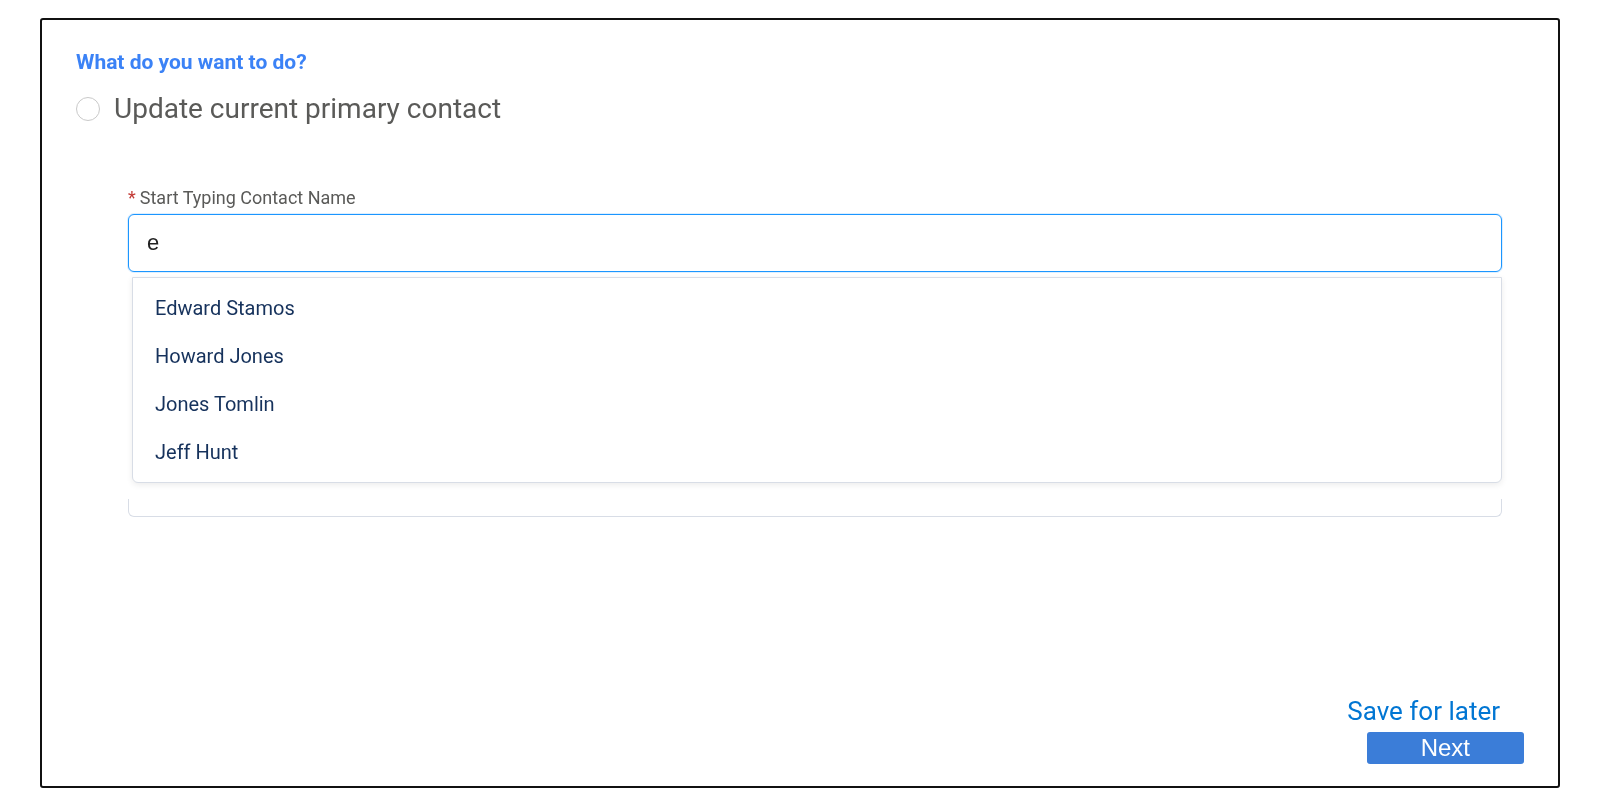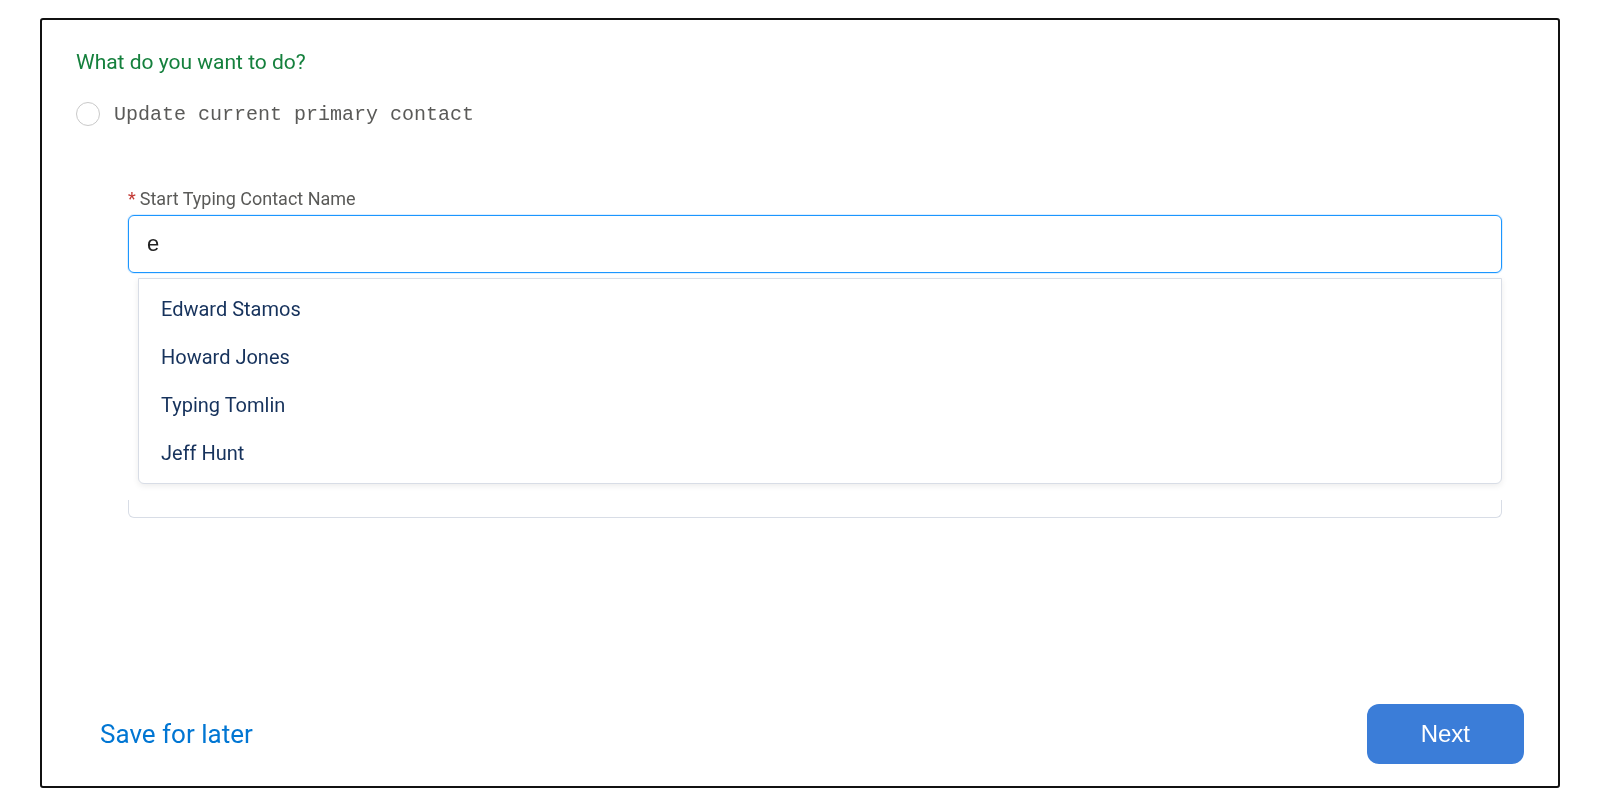--- a/index.html
+++ b/index.html
@@ -13,23 +13,23 @@
     width: 1520px;
     height: 770px;
     margin: 18px auto 0 auto;
     border: 2px solid #111;
     border-radius: 3px;
     padding: 30px 34px 22px 34px;
     position: relative;
   }
   .question {
     font-size: 21px;
-    font-weight: 400;
-    color: #15803d;
-    margin-bottom: 28px;
+    font-weight: 700;
+    color: #3b82f6;
+    margin-bottom: 18px;
   }
   .radio-group { }
   .radio-row {
     display: flex;
     align-items: center;
     margin-bottom: 8px;
     cursor: pointer;
   }
   .radio-outer {
     width: 24px;
@@ -47,23 +47,22 @@
   }
   .radio-inner {
     width: 12px;
     height: 12px;
     border-radius: 50%;
     background: #0176d3;
     display: none;
   }
   .radio-outer.sel .radio-inner { display: block; }
   .radio-label {
-    font-size: 20px;
+    font-size: 28px;
     color: #5a5a58;
-    font-family: Liberation Mono, monospace;
   }
   .lookup-block {
     margin-top: 62px;
     margin-left: 52px;
     margin-right: 22px;
     position: relative;
   }
   .field-label {
     font-size: 18px;
     color: #5a5a58;
@@ -80,21 +79,21 @@
     border-radius: 6px;
     outline: none;
     font-size: 22px;
     color: #222;
     padding: 0 18px;
     box-shadow: 0 0 0 1px rgba(27,150,255,0.15);
   }
   .dropdown {
     position: absolute;
     top: 90px;
-    left: 10px;
+    left: 4px;
     right: 0;
     background: #fff;
     border: 1px solid #d8dde6;
     border-top: 1px solid #d8dde6;
     border-radius: 0 0 6px 6px;
     box-shadow: 0 2px 6px rgba(0,0,0,0.08);
     padding: 6px 0 6px 0;
     z-index: 5;
   }
   .dropdown-item {
@@ -112,36 +111,37 @@
     border-top: none;
     border-radius: 0 0 6px 6px;
     background: #fff;
     z-index: 1;
   }
   .footer {
     position: absolute;
     left: 34px; right: 34px;
     bottom: 22px;
     display: flex;
-    align-items: center;
+    align-items: flex-end;
     justify-content: space-between;
+    flex-direction: column;
   }
   .save-link {
     color: #0176d3;
     font-size: 26px;
     cursor: pointer;
     padding: 6px 24px;
   }
   .next-btn {
     background: #3b7dd8;
     color: #fff;
     border: none;
-    border-radius: 12px;
+    border-radius: 3px;
     font-size: 24px;
-    padding: 16px 54px;
+    padding: 2px 54px;
     cursor: pointer;
   }
 </style>
 </head>
 <body>
 
 <div class="panel">
 
   <div class="question">What do you want to do?</div>
 
@@ -153,21 +153,21 @@
   </div>
 
   <div class="lookup-block">
     <div class="field-label">
       <span class="req">*</span><span>Start Typing Contact Name</span>
     </div>
     <input class="text-input" type="text" value="e" style="">
     <div class="dropdown">
       <div class="dropdown-item">Edward Stamos</div>
       <div class="dropdown-item">Howard Jones</div>
-      <div class="dropdown-item">Typing Tomlin</div>
+      <div class="dropdown-item">Jones Tomlin</div>
       <div class="dropdown-item">Jeff Hunt</div>
     </div>
     <div class="ghost-behind"></div>
   </div>
 
   <div class="footer">
     <a class="save-link">Save for later</a>
     <button class="next-btn">Next</button>
   </div>
 

